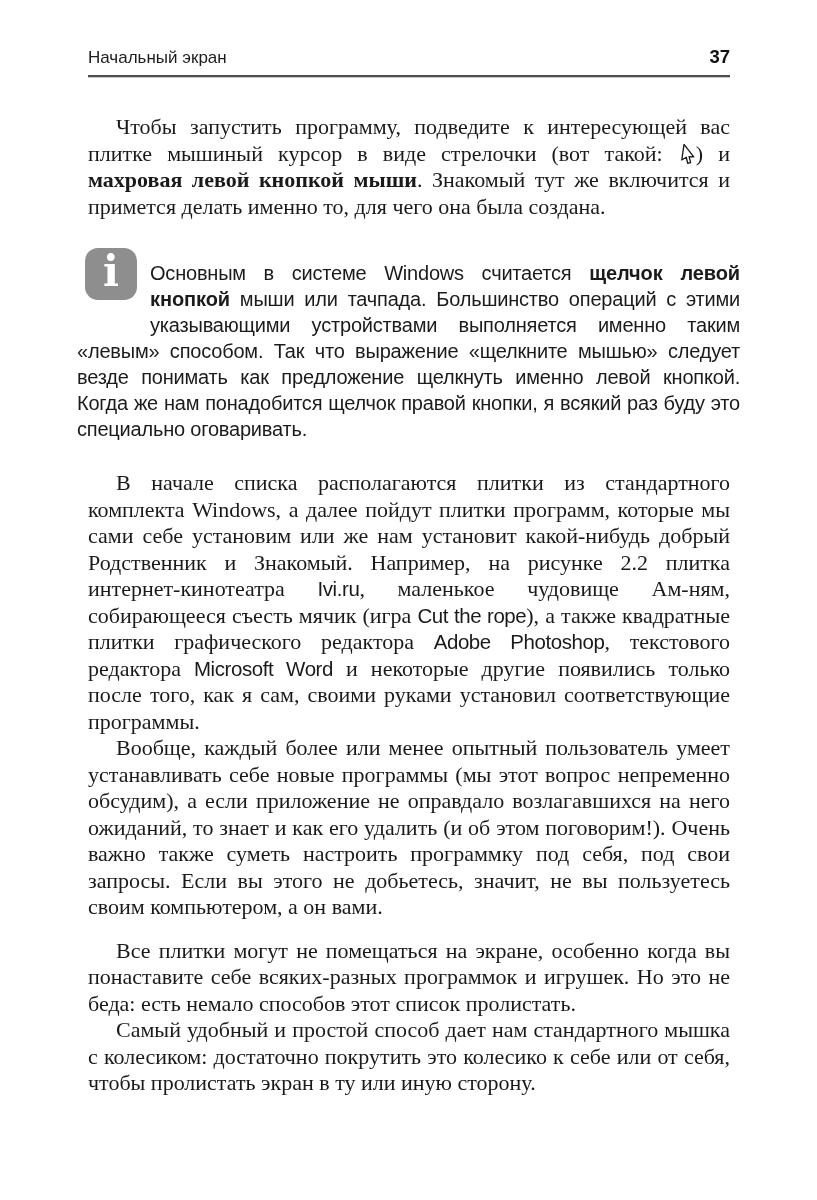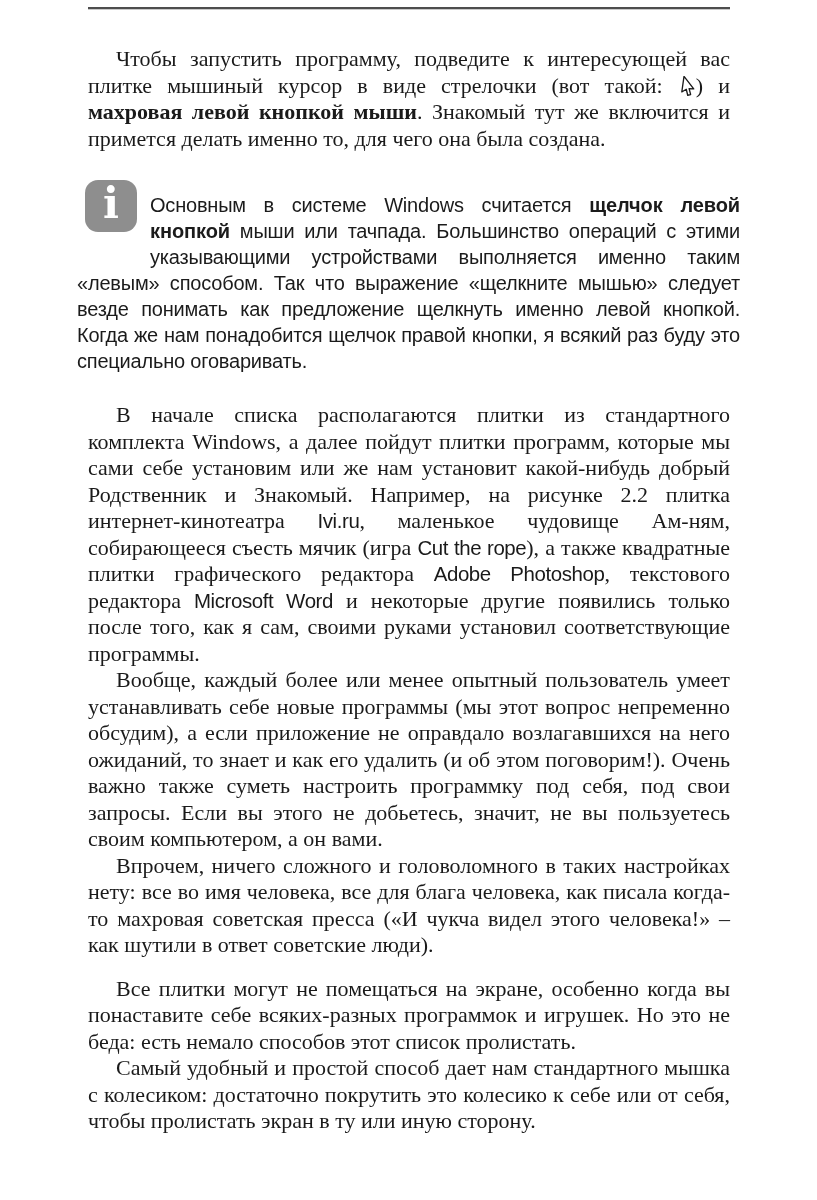--- a/index.html
+++ b/index.html
@@ -92,39 +92,42 @@
     transform: translateY(-2px);
   }
   .note-text { margin: 15px; }
   .note-text b { font-weight: 700; letter-spacing: -0.1px; }
 </style>
 </head>
 <body>
 
 <div class="page">
 
+  <header class="running-head">
+    <span>Начальный экран</span>
+    <span class="pagenum">37</span>
+  </header>
   <div class="rule"></div>
 
   <main class="body-text">
 
     <p class="para indent first"><span>Чтобы запустить программу, подведите к интересующей вас плитке мышиный курсор в виде стрелочки (вот такой: </span><svg class="cursor-icon" width="16" height="21" viewBox="0 0 18 24">
           <path d="M4 1 L4 19 L8.6 15.2 L11.2 21.8 L14.4 20.5 L11.7 14.1 L17 13.6 Z" fill="#ffffff" stroke="#1a1a1a" stroke-width="1.5" stroke-linejoin="round" transform="rotate(8 9 12)"></path>
         </svg><span>) и </span><b>махровая левой кнопкой мыши</b><span>. Знакомый тут же включится и примется делать именно то, для чего она была создана.</span></p>
 
     <aside class="note">
       <div class="note-icon">
         <span class="note-glyph">i</span>
       </div>
       <p class="note-text"><span>Основным в системе Windows считается </span><b>щелчок левой кнопкой</b><span> мыши или тачпада. Большинство операций с этими указывающими устройствами выполняется именно таким «левым» способом. Так что выражение «щелкните мышью» следует везде понимать как предложение щелкнуть именно левой кнопкой. Когда же нам понадобится щелчок правой кнопки, я всякий раз буду это специально оговаривать.</span></p>
     </aside>
 
     <p class="para indent"><span>В начале списка располагаются плитки из стандартного комплекта Windows, а далее пойдут плитки программ, которые мы сами себе установим или же нам установит какой-нибудь добрый Родственник и Знакомый. Например, на рисунке 2.2 плитка интернет-кинотеатра </span><span class="brand">Ivi.ru</span><span>, маленькое чудовище Ам-ням, собирающееся съесть мячик (игра </span><span class="brand">Cut the rope</span><span>), а также квадратные плитки графического редактора </span><span class="brand">Adobe Photoshop</span><span>, текстового редактора </span><span class="brand">Microsoft Word</span><span> и некоторые другие появились только после того, как я сам, своими руками установил соответствующие программы.</span></p>
 
     <p class="para indent">Вообще, каждый более или менее опытный пользователь умеет устанавливать себе новые программы (мы этот вопрос непременно обсудим), а если приложение не оправдало возлагавшихся на него ожиданий, то знает и как его удалить (и об этом поговорим!). Очень важно также суметь настроить программку под себя, под свои запросы. Если вы этого не добьетесь, значит, не вы пользуетесь своим компьютером, а он вами.</p>
 
-    <p class="para indent">Впрочем, ничего сложного и головоломного в таких настройках нету: все во имя человека, все для блага человека, как писала когда-то махровая советская пресса («И чукча видел этого человека!» – как шутили в ответ советские люди).</p>
 
     <p class="para indent spaced">Все плитки могут не помещаться на экране, особенно когда вы понаставите себе всяких-разных программок и игрушек. Но это не беда: есть немало способов этот список пролистать.</p>
 
     <p class="para indent">Самый удобный и простой способ дает нам стандартного мышка с колесиком: достаточно покрутить это колесико к себе или от себя, чтобы пролистать экран в ту или иную сторону.</p>
 
   </main>
 </div>
 
 </body></html>

